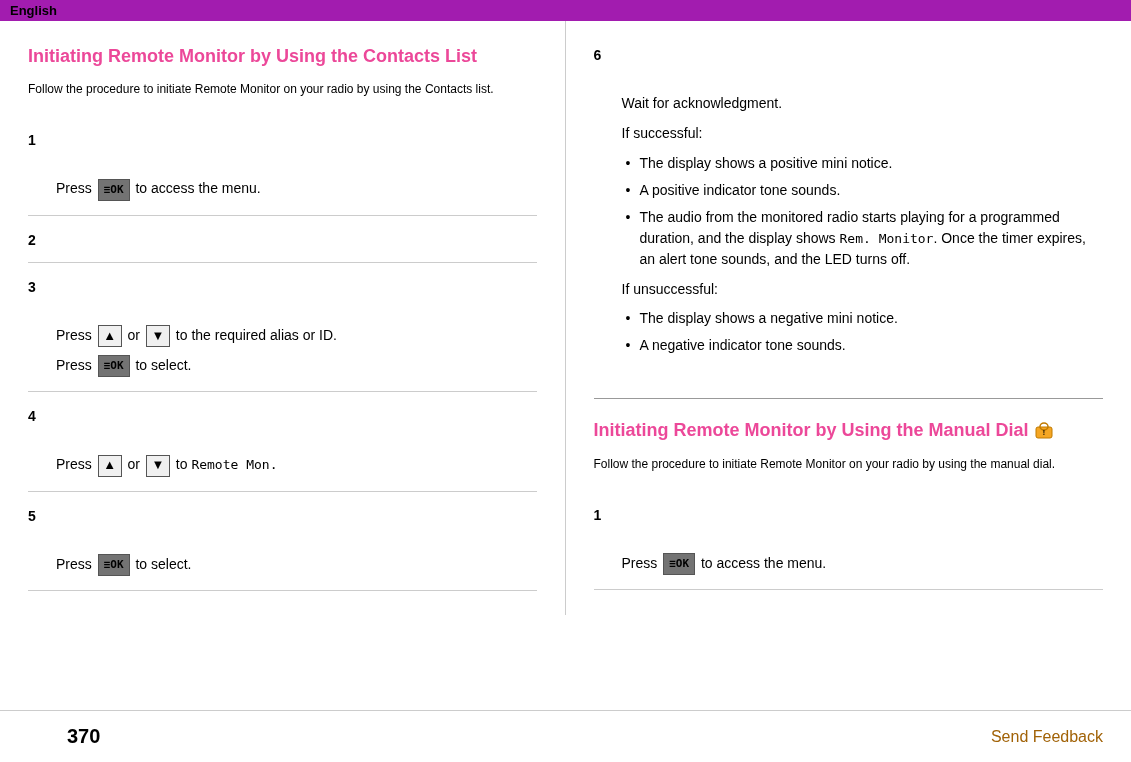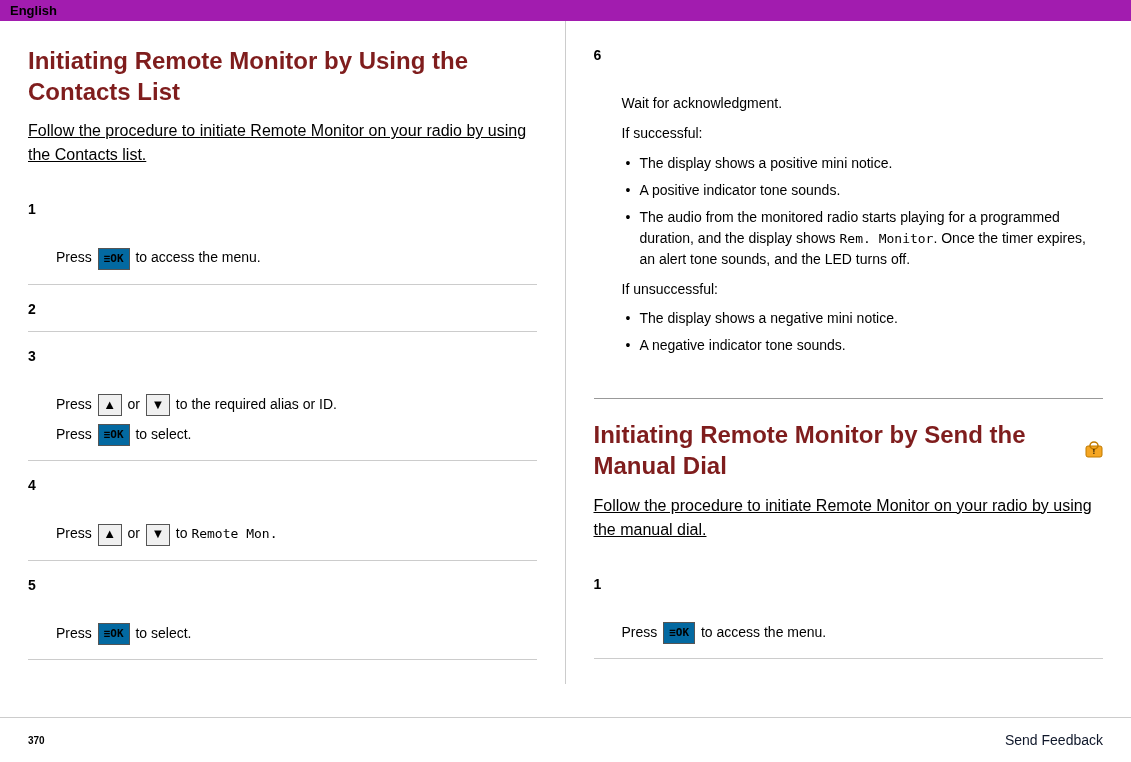--- a/index.html
+++ b/index.html
@@ -34,32 +34,31 @@
       border-right: 1px solid #ccc;
     }
 
     
     .right-col {
       width: 50%;
       padding: 24px 28px 24px 28px;
     }
 
     .section-title {
-      color: #7f1d1d;
-      font-size: 24px;
+      color: #ec4899;
+      font-size: 18px;
       font-weight: bold;
       margin-bottom: 12px;
       line-height: 1.3;
     }
 
     .section-desc {
-      font-size: 16px;
+      font-size: 12px;
       margin-bottom: 18px;
       line-height: 1.5;
-      text-decoration: underline;
     }
 
     
     .step {
       display: flex;
       align-items: flex-start;
       padding: 14px 0 14px 0;
       border-bottom: 1px solid #ccc;
     }
 
@@ -76,21 +75,21 @@
       line-height: 1.6;
       margin-top: 47px;
     }
 
     
     .btn-icon {
       display: inline-flex;
       align-items: center;
       justify-content: center;
       border: 1px solid #555;
-      background: #0369a1;
+      background: #737373;
       padding: 2px 5px;
       font-size: 11px;
       font-weight: bold;
       font-family: monospace;
       min-width: 30px;
       height: 22px;
       vertical-align: middle;
       margin: 0 2px;
     }
 
@@ -156,27 +155,28 @@
       left: 0;
       right: 0;
       display: flex;
       justify-content: space-between;
       align-items: center;
       padding: 14px 28px;
       border-top: 1px solid #ccc;
     }
 
     .page-number {
-      font-size: 10px;
-      font-weight: bold;
+      font-size: 20px;
+      font-weight: bold;
+      margin-left: 39px;
     }
 
     .send-feedback {
-      color: #0f172a;
-      font-size: 14px;
+      color: #a16207;
+      font-size: 16px;
       cursor: pointer;
       text-decoration: none;
     }
 
     
     .section-title-row {
       display: flex;
       align-items: center;
       gap: 6px;
       margin-bottom: 12px;
@@ -271,21 +271,21 @@
           <li>The display shows a negative mini notice.</li>
           <li>A negative indicator tone sounds.</li>
         </ul>
       </div>
     </div>
 
     <hr class="hr-divider">
 
     <div class="section-title-row">
       <h2 class="section-title" style="margin-bottom:0;">
-        <span>Initiating Remote Monitor by Send the Manual Dial</span>
+        <span>Initiating Remote Monitor by Using the Manual Dial</span>
       </h2>
 
       <svg width="18" height="18" viewBox="0 0 18 18" style="flex-shrink:0; margin-top:-2px;">
         <rect x="1" y="6" width="16" height="11" rx="2" fill="#f5a623" stroke="#c07a00" stroke-width="1"></rect>
         <rect x="5" y="2" width="8" height="7" rx="4" fill="none" stroke="#c07a00" stroke-width="1.5"></rect>
         <text x="9" y="14" text-anchor="middle" font-size="7" font-weight="bold" fill="#000">!</text>
       </svg>
     </div>
 
     <p class="section-desc">Follow the procedure to initiate Remote Monitor on your radio by using the manual dial.</p>

